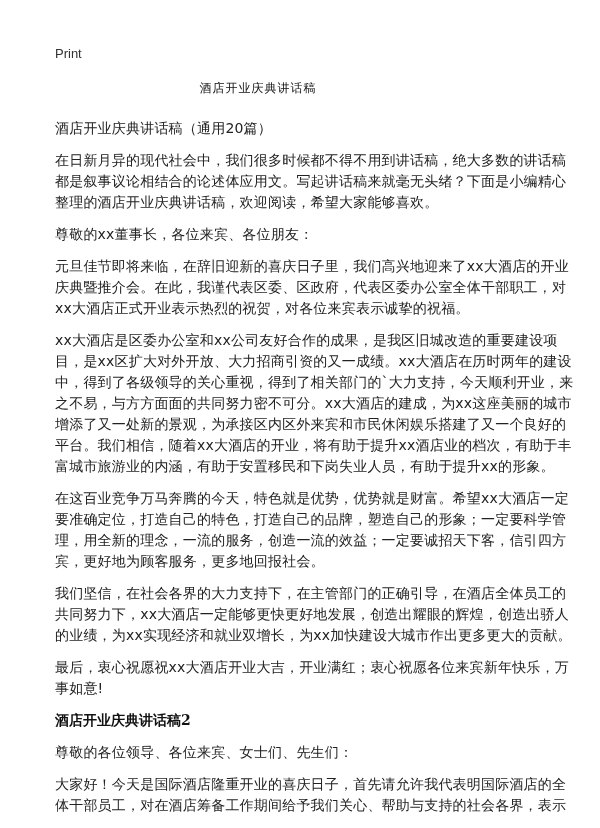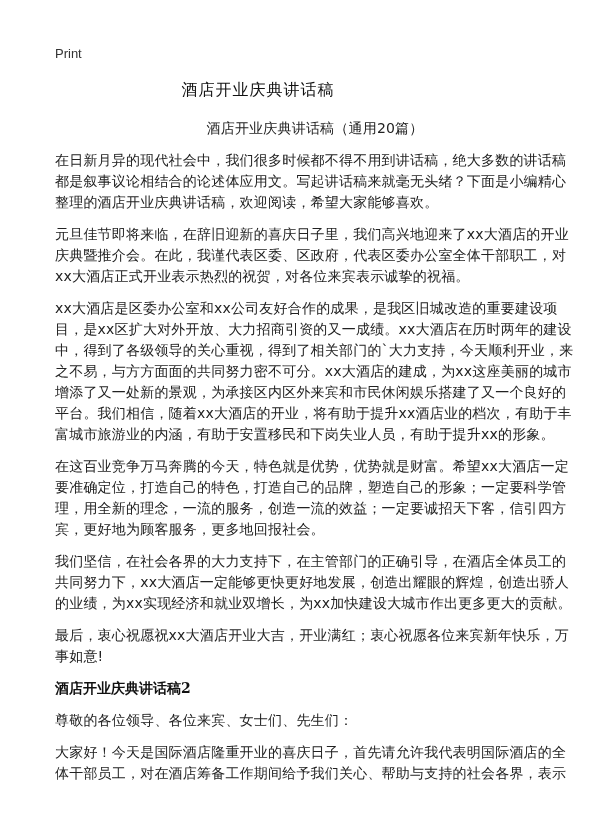--- a/index.html
+++ b/index.html
@@ -1,37 +1,38 @@
 <!DOCTYPE html>
 <html><head>
 <meta charset="utf-8">
 <style>
   html, body { margin:0; padding:0; background:#ffffff; }
   body { width:600px; height:828px; overflow:hidden; position:relative;
          font-family:"DejaVu Sans", sans-serif; color:#222; }
   .print { position:absolute; left:55px; top:46px; font-family:Liberation Sans, sans-serif;
            font-size:13px; color:#333; }
   .title { position:absolute; left:0; width:516px; top:80px; text-align:center;
-           font-size:16px; color:#111; letter-spacing:1px; }
+           font-size:12px; color:#111; letter-spacing:1px; }
   .page { position:absolute; left:55px; top:118px; width:520px; }
   p { margin:0 0 11px 0; font-size:14px; line-height:21px; color:#222; letter-spacing:0.2px; }
   h2 { margin:0 0 11px 0; font-size:14px; line-height:21px; font-weight:bold; color:#111;
        font-family:"DejaVu Serif", serif; }
-  .subtitle { margin-bottom:11px;text-align:center; }
+  .subtitle { margin-bottom:11px; }
 </style>
 </head>
 <body>
 
 <div class="print">Print</div>
 <div class="title">酒店开业庆典讲话稿</div>
 
 <div class="page">
   <p class="subtitle">酒店开业庆典讲话稿（通用20篇）</p>
   <p>在日新月异的现代社会中，我们很多时候都不得不用到讲话稿，绝大多数的讲话稿都是叙事议论相结合的论述体应用文。写起讲话稿来就毫无头绪？下面是小编精心整理的酒店开业庆典讲话稿，欢迎阅读，希望大家能够喜欢。</p>
 
+  <p>尊敬的xx董事长，各位来宾、各位朋友：</p>
   <p>元旦佳节即将来临，在辞旧迎新的喜庆日子里，我们高兴地迎来了xx大酒店的开业庆典暨推介会。在此，我谨代表区委、区政府，代表区委办公室全体干部职工，对xx大酒店正式开业表示热烈的祝贺，对各位来宾表示诚挚的祝福。</p>
   <p>xx大酒店是区委办公室和xx公司友好合作的成果，是我区旧城改造的重要建设项目，是xx区扩大对外开放、大力招商引资的又一成绩。xx大酒店在历时两年的建设中，得到了各级领导的关心重视，得到了相关部门的`大力支持，今天顺利开业，来之不易，与方方面面的共同努力密不可分。xx大酒店的建成，为xx这座美丽的城市增添了又一处新的景观，为承接区内区外来宾和市民休闲娱乐搭建了又一个良好的平台。我们相信，随着xx大酒店的开业，将有助于提升xx酒店业的档次，有助于丰富城市旅游业的内涵，有助于安置移民和下岗失业人员，有助于提升xx的形象。</p>
   <p>在这百业竞争万马奔腾的今天，特色就是优势，优势就是财富。希望xx大酒店一定要准确定位，打造自己的特色，打造自己的品牌，塑造自己的形象；一定要科学管理，用全新的理念，一流的服务，创造一流的效益；一定要诚招天下客，信引四方宾，更好地为顾客服务，更多地回报社会。</p>
   <p>我们坚信，在社会各界的大力支持下，在主管部门的正确引导，在酒店全体员工的共同努力下，xx大酒店一定能够更快更好地发展，创造出耀眼的辉煌，创造出骄人的业绩，为xx实现经济和就业双增长，为xx加快建设大城市作出更多更大的贡献。</p>
   <p>最后，衷心祝愿祝xx大酒店开业大吉，开业满红；衷心祝愿各位来宾新年快乐，万事如意!</p>
 
   <h2>酒店开业庆典讲话稿2</h2>
   <p>尊敬的各位领导、各位来宾、女士们、先生们：</p>
   <p>大家好！今天是国际酒店隆重开业的喜庆日子，首先请允许我代表明国际酒店的全体干部员工，对在酒店筹备工作期间给予我们关心、帮助与支持的社会各界，表示</p>
 </div>

